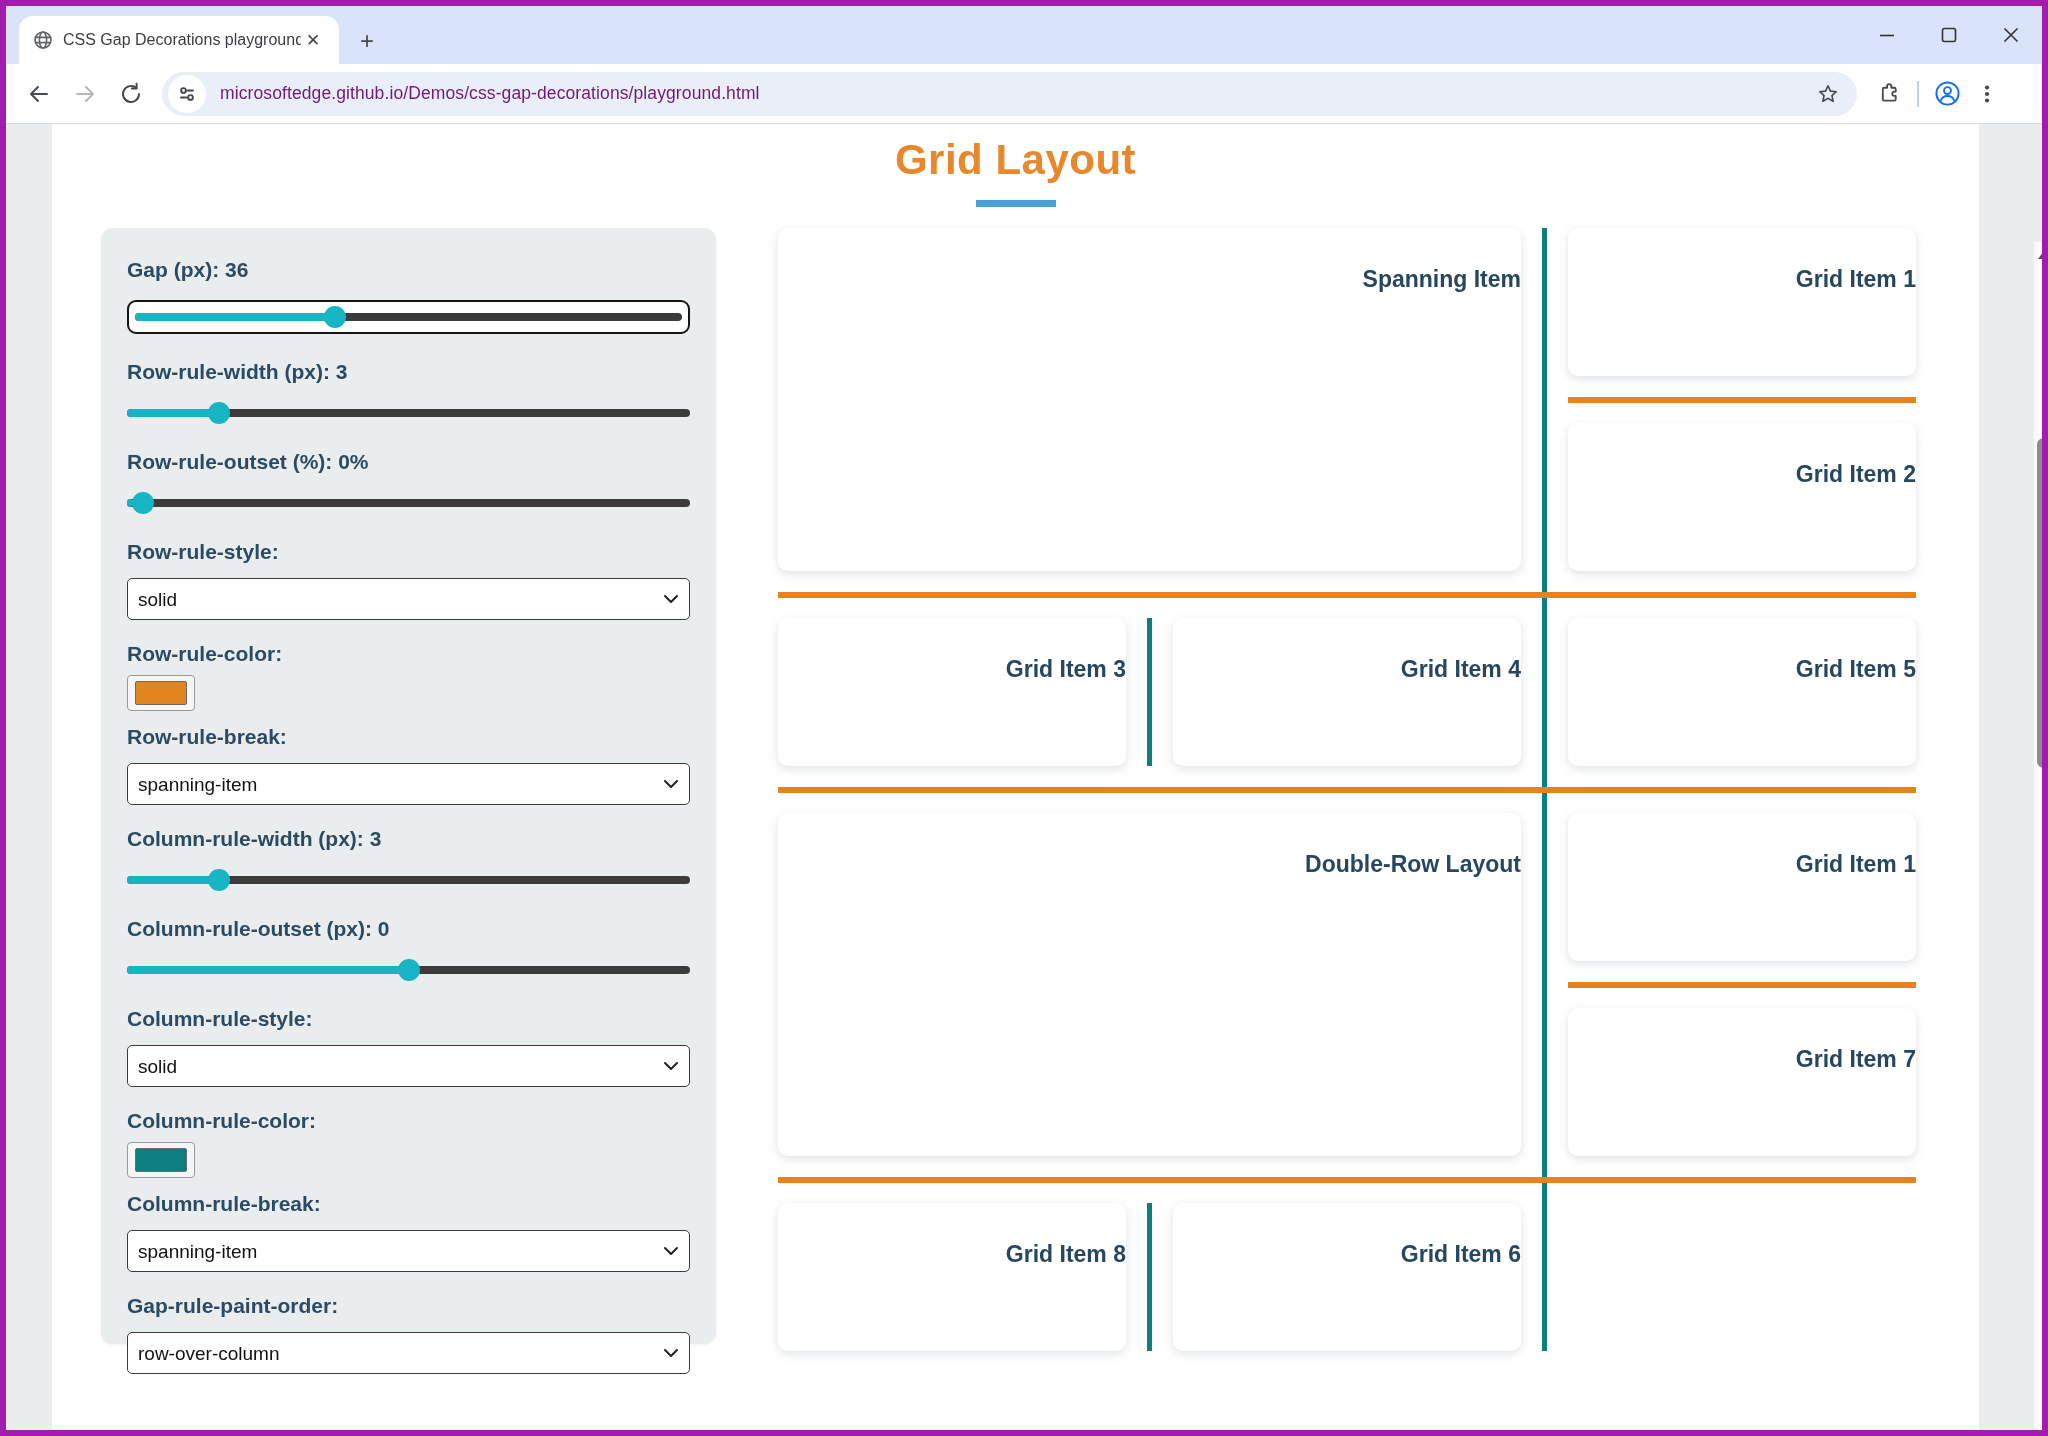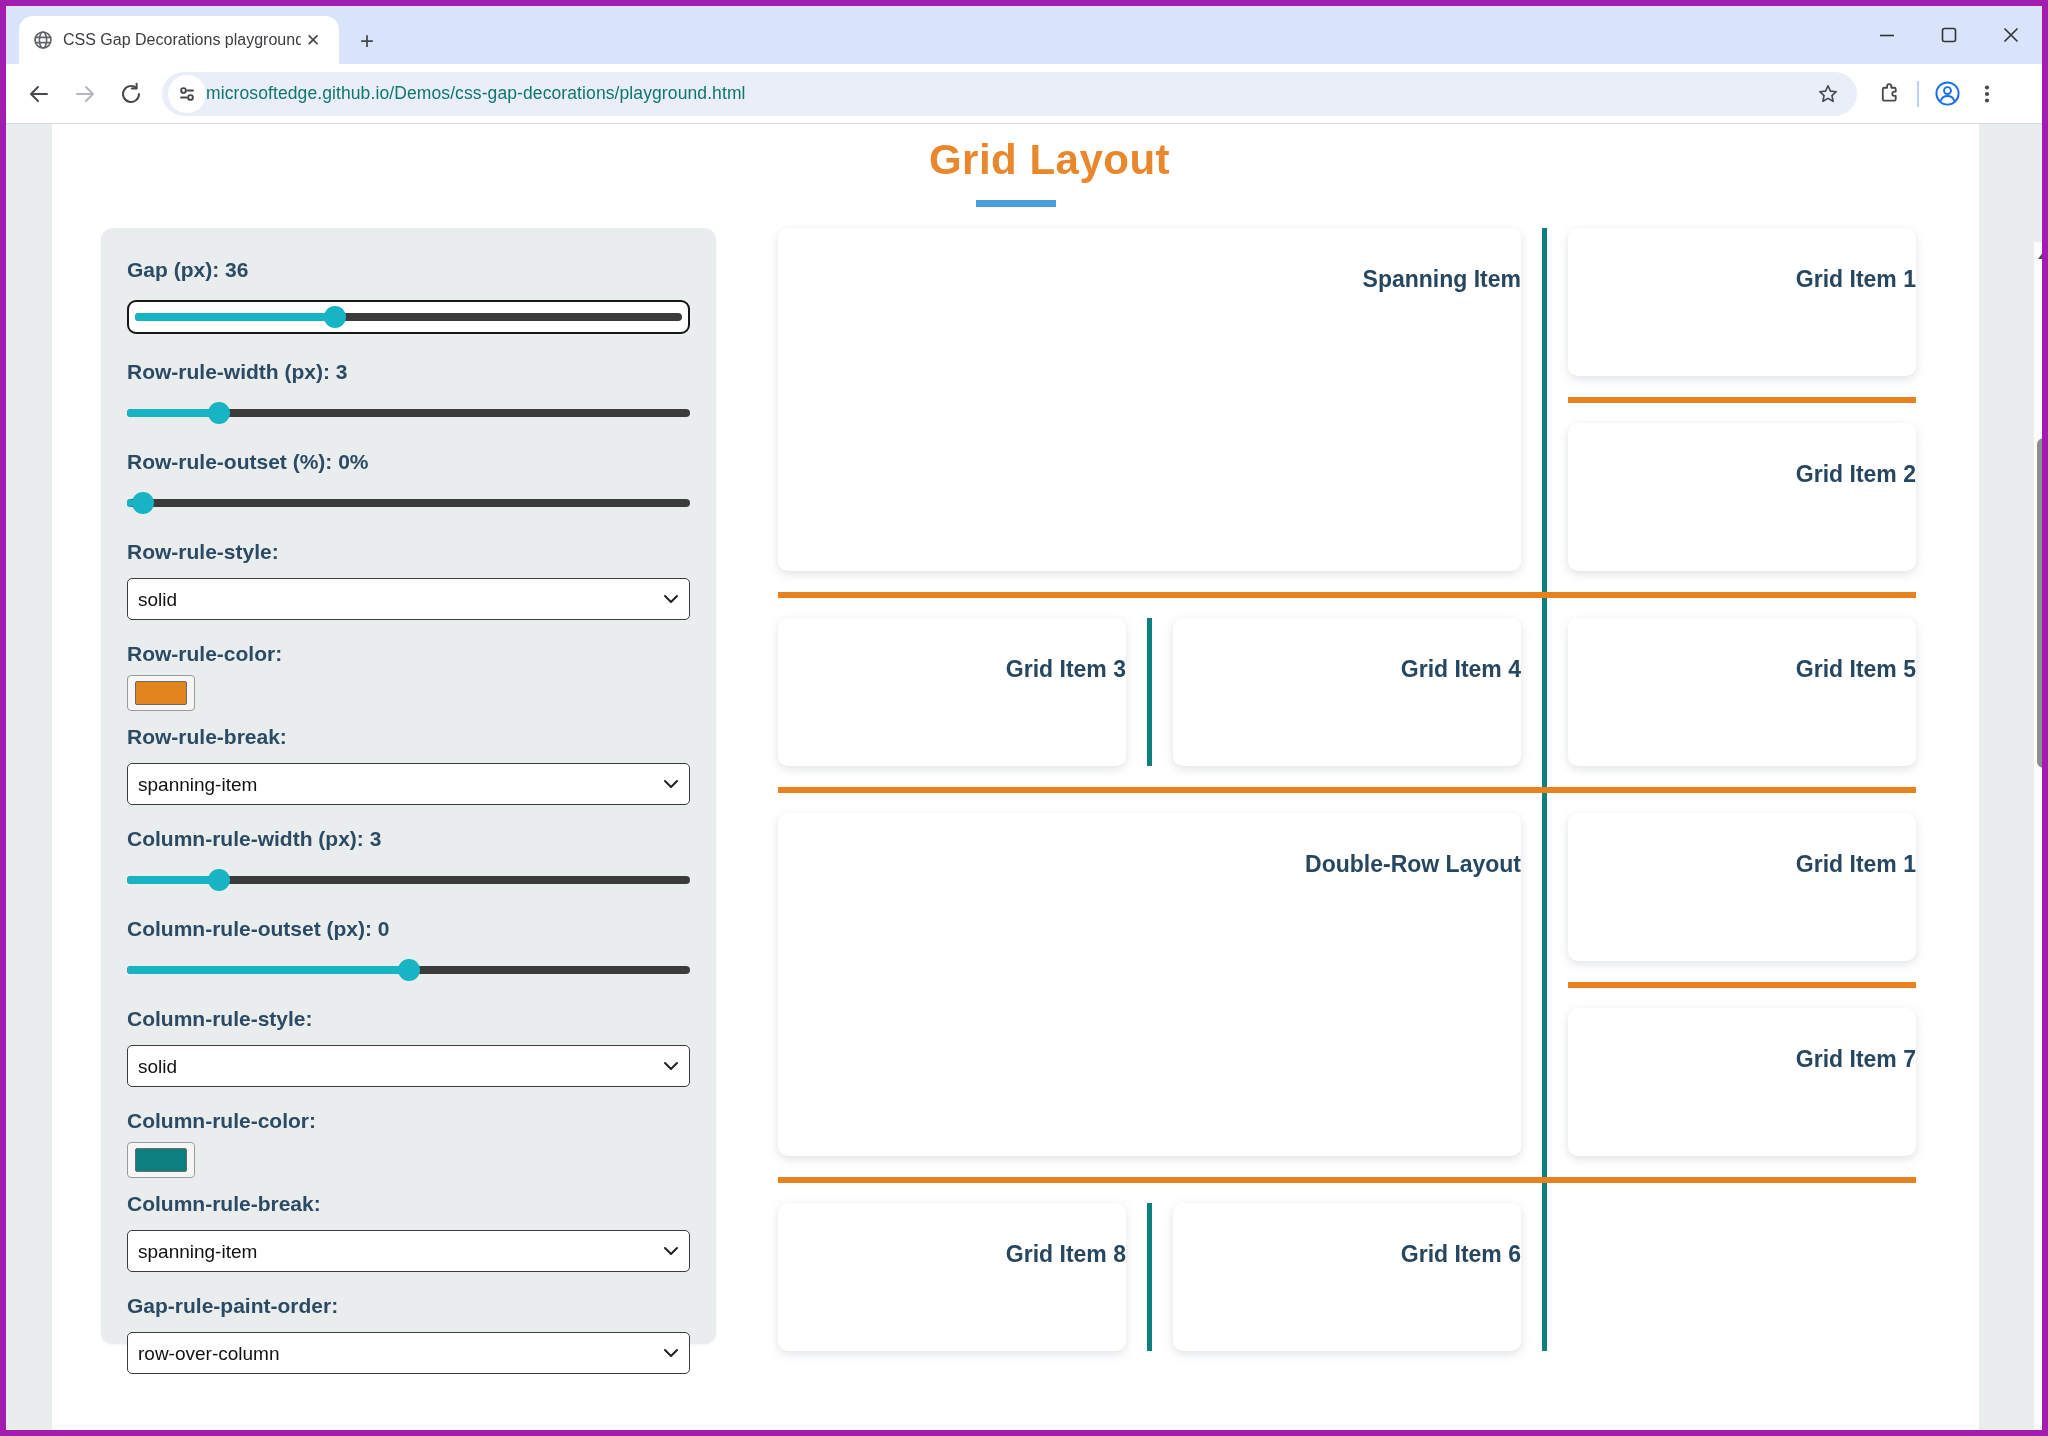--- a/index.html
+++ b/index.html
@@ -21,33 +21,33 @@
   .win-btn { width:62px; height:58px; display:flex; align-items:center; justify-content:center; }
 
   
   .toolbar { position:absolute; left:0; top:58px; width:100%; height:60px; background:#ffffff;
              border-bottom:1px solid #d9dce1; display:flex; align-items:center; }
   .nav-btn { width:46px; height:46px; display:flex; align-items:center; justify-content:center; flex:0 0 auto; }
   .urlbar { position:relative; margin-left:8px; height:44px; width:1695px; background:#e9eef9;
             border-radius:22px; display:flex; align-items:center; flex:0 0 auto; }
   .siteinfo-chip { width:38px; height:38px; border-radius:50%; background:#ffffff; margin-left:6px;
                    display:flex; align-items:center; justify-content:center; }
-  .url-text { font-size:17.5px; color:#0f766e; letter-spacing:.1px; white-space:nowrap; }
+  .url-text { margin-left:14px; font-size:17.5px; color:#701a75; letter-spacing:.1px; white-space:nowrap; }
   .url-star { position:absolute; right:12px; top:50%; transform:translateY(-50%); width:34px; height:34px;
               display:flex; align-items:center; justify-content:center; }
   .tb-right { display:flex; align-items:center; margin-left:12px; }
   .tb-icon { width:40px; height:40px; display:flex; align-items:center; justify-content:center; }
   .tb-sep { width:2px; height:26px; background:#bed1fb; margin:0 8px; }
 
   
   .content { position:absolute; left:0; top:118px; width:2048px; height:1318px; background:#e9edee; }
   .main { position:absolute; left:46px; top:0; width:1927px; height:1318px; background:#ffffff; }
 
   .page-heading { position:absolute; left:0; top:12px; width:1927px; text-align:center;
-                  font-size:42px; font-weight:700; letter-spacing:.5px;margin-left:34px; }
+                  font-size:42px; font-weight:700; letter-spacing:.5px; }
   .heading-underline { position:absolute; left:924px; top:76px; width:80px; height:7px; }
 
   
   .panel { position:absolute; left:49px; top:104px; width:615px; height:1116px; background:#e9edee;
            border-radius:12px; padding:30px 26px; box-shadow:0 1px 3px rgba(0,0,0,.06); }
   .ctl-label { font-size:21px; font-weight:700; color:#2b4a63; }
   .g-slider { margin-bottom:26px; }
   .g-slider .ctl-label { display:block; margin-bottom:18px; }
   .slider { position:relative; height:22px; }
   .slider-track { position:absolute; left:0; right:0; top:7px; height:8px; background:#3b3b3b; border-radius:4px; }

